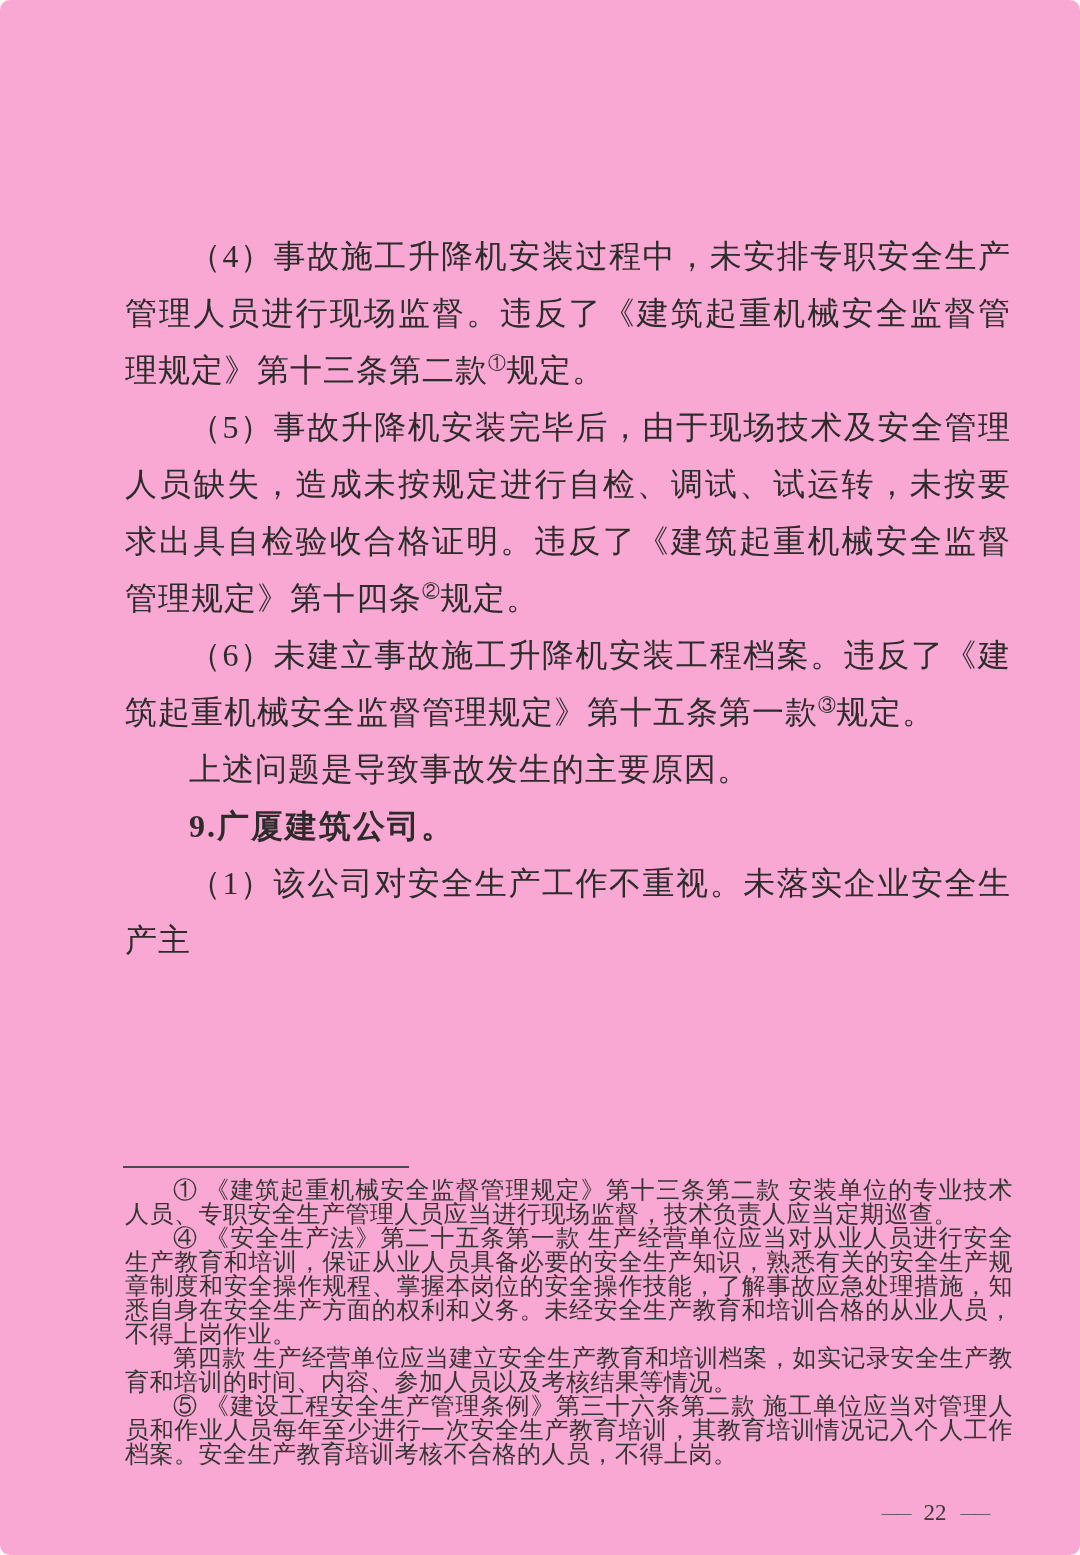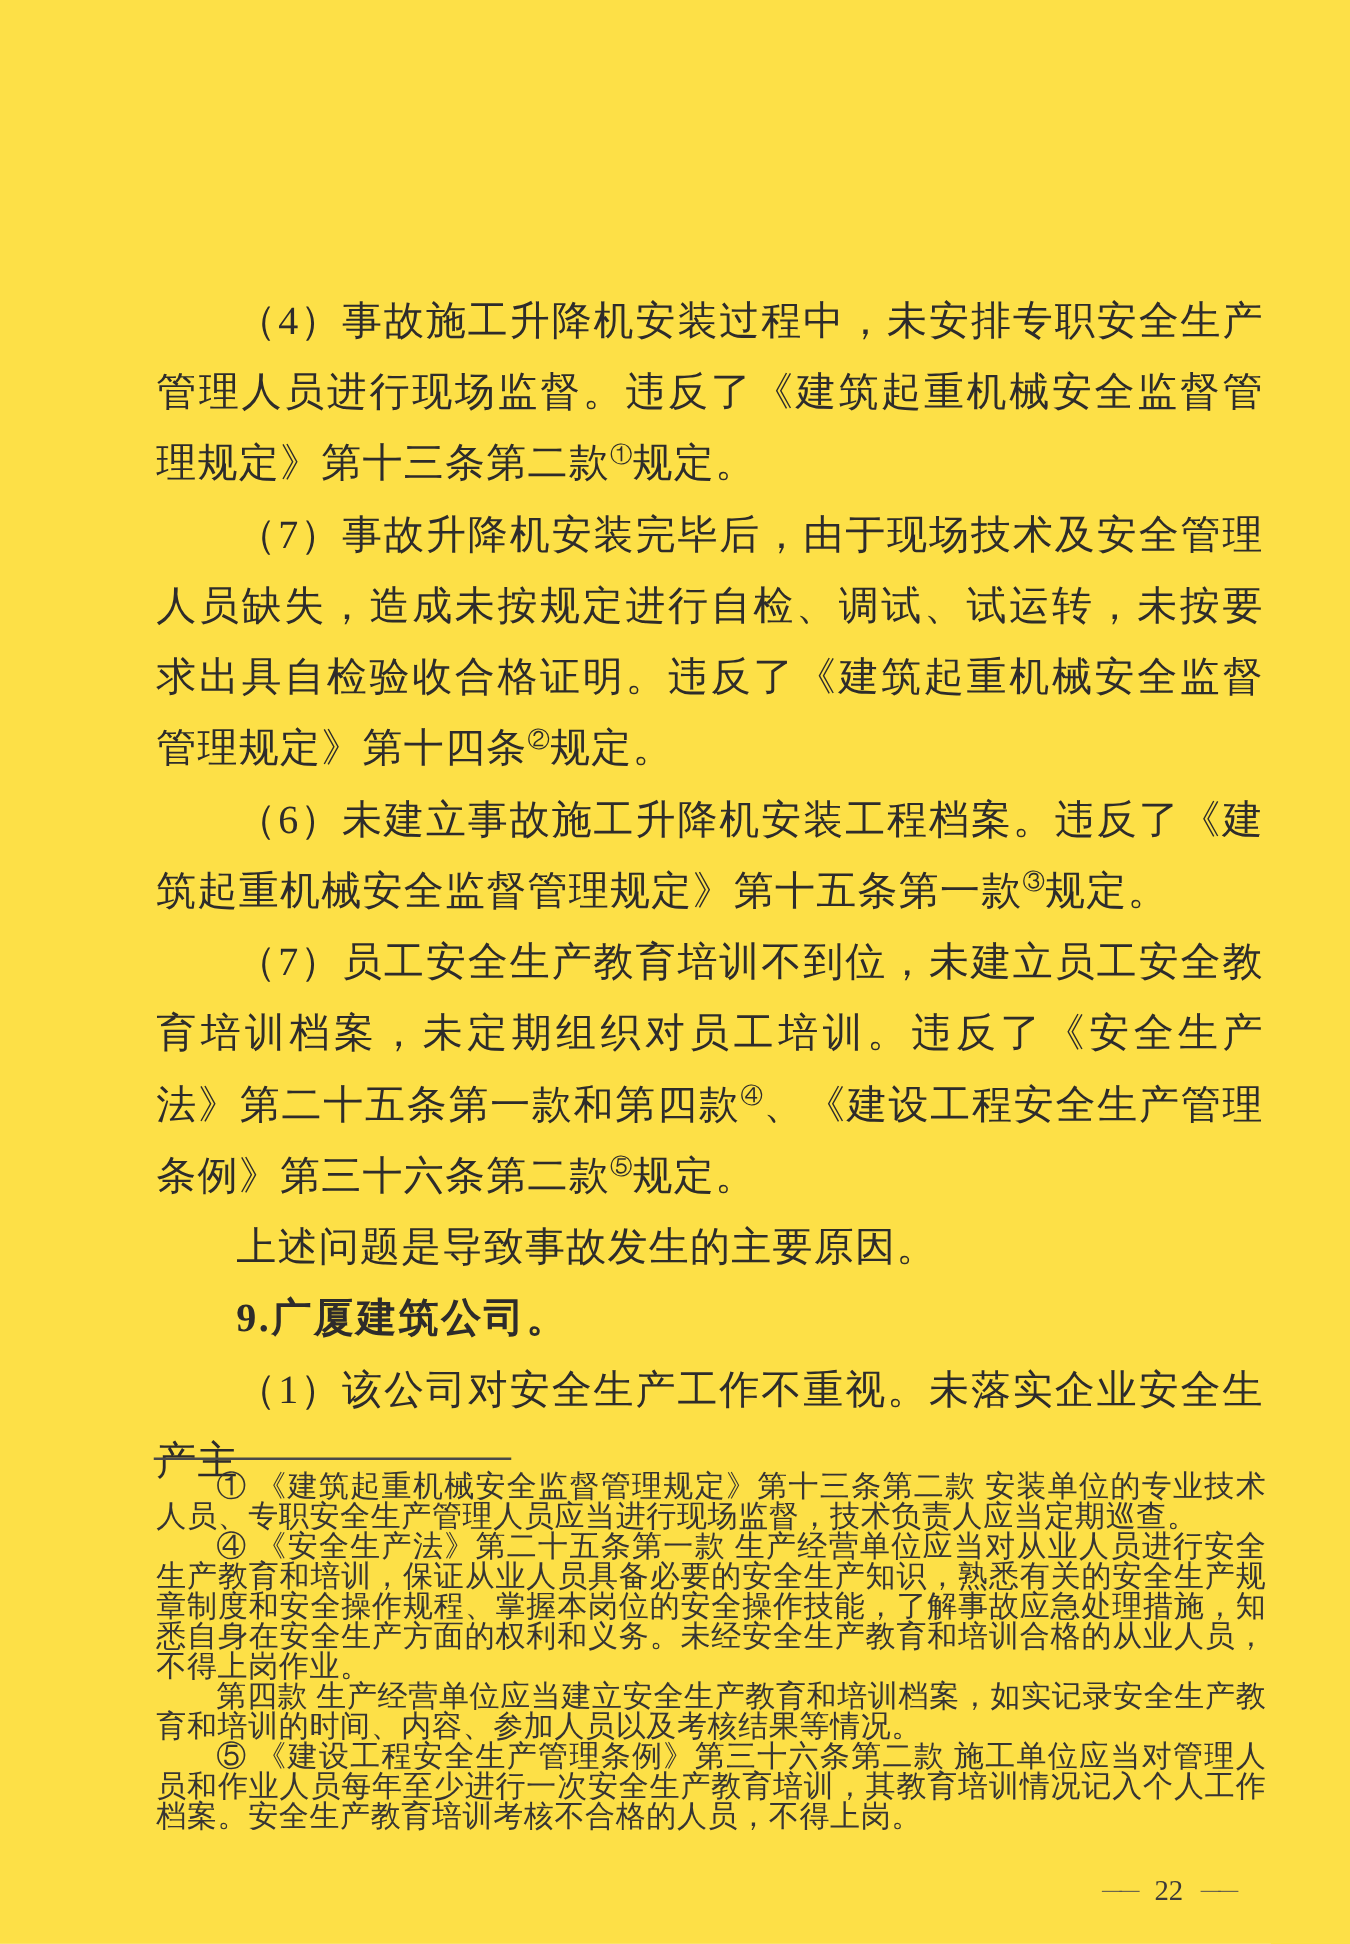--- a/index.html
+++ b/index.html
@@ -7,21 +7,22 @@
     width: 1080px;
     height: 1555px;
     position: relative;
     background: #f7f6f4;
     font-family: "Liberation Serif", serif;
     overflow: hidden;
   }
   .scan-page {
     position: absolute;
     inset: 0;
-    background: #fde047;
+    background: #f9a8d4;
+    border-radius: 10px;
   }
   .main-text {
     position: absolute;
     left: 125px;
     top: 228px;
     width: 886px;
     color: #2e2c2b;
   }
   .main-text p.para {
     margin: 0;
@@ -87,23 +88,22 @@
     font-family: "Liberation Serif", serif;
   }
 </style>
 </head>
 <body>
 
 <div class="scan-page">
 
   <div class="main-text">
       <p class="para"><span>（4）事故施工升降机安装过程中，未安排专职安全生产管理人员进行现场监督。违反了《建筑起重机械安全监督管理规定》第十三条第二款</span><sup>①</sup><span>规定。</span></p>
-      <p class="para"><span>（7）事故升降机安装完毕后，由于现场技术及安全管理人员缺失，造成未按规定进行自检、调试、试运转，未按要求出具自检验收合格证明。违反了《建筑起重机械安全监督管理规定》第十四条</span><sup>②</sup><span>规定。</span></p>
+      <p class="para"><span>（5）事故升降机安装完毕后，由于现场技术及安全管理人员缺失，造成未按规定进行自检、调试、试运转，未按要求出具自检验收合格证明。违反了《建筑起重机械安全监督管理规定》第十四条</span><sup>②</sup><span>规定。</span></p>
       <p class="para"><span>（6）未建立事故施工升降机安装工程档案。违反了《建筑起重机械安全监督管理规定》第十五条第一款</span><sup>③</sup><span>规定。</span></p>
-      <p class="para"><span>（7）员工安全生产教育培训不到位，未建立员工安全教育培训档案，未定期组织对员工培训。违反了《安全生产法》第二十五条第一款和第四款</span><sup>④</sup><span>、《建设工程安全生产管理条例》第三十六条第二款</span><sup>⑤</sup><span>规定。</span></p>
       <p class="para"><span>上述问题是导致事故发生的主要原因。</span></p>
       <p class="para heading"><span>9.广厦建筑公司。</span></p>
       <p class="para"><span>（1）该公司对安全生产工作不重视。未落实企业安全生产主</span></p>
     </div>
 
   <div class="footnote-sep"></div>
 
   <div class="footnotes">
       <p class="fn">①  《建筑起重机械安全监督管理规定》第十三条第二款  安装单位的专业技术人员、专职安全生产管理人员应当进行现场监督，技术负责人应当定期巡查。</p>
       <p class="fn">④  《安全生产法》第二十五条第一款  生产经营单位应当对从业人员进行安全生产教育和培训，保证从业人员具备必要的安全生产知识，熟悉有关的安全生产规章制度和安全操作规程、掌握本岗位的安全操作技能，了解事故应急处理措施，知悉自身在安全生产方面的权利和义务。未经安全生产教育和培训合格的从业人员，不得上岗作业。</p>

